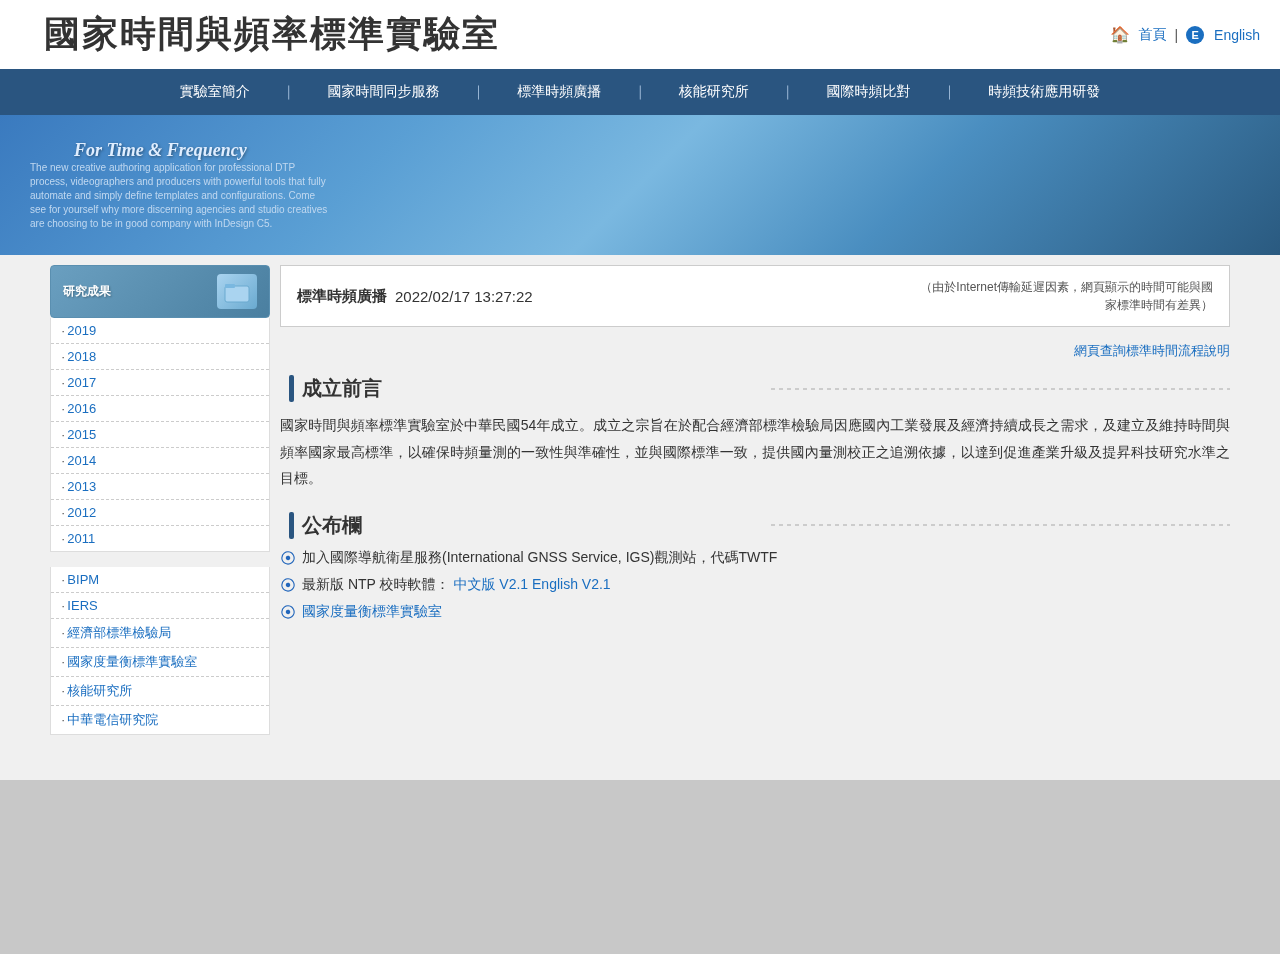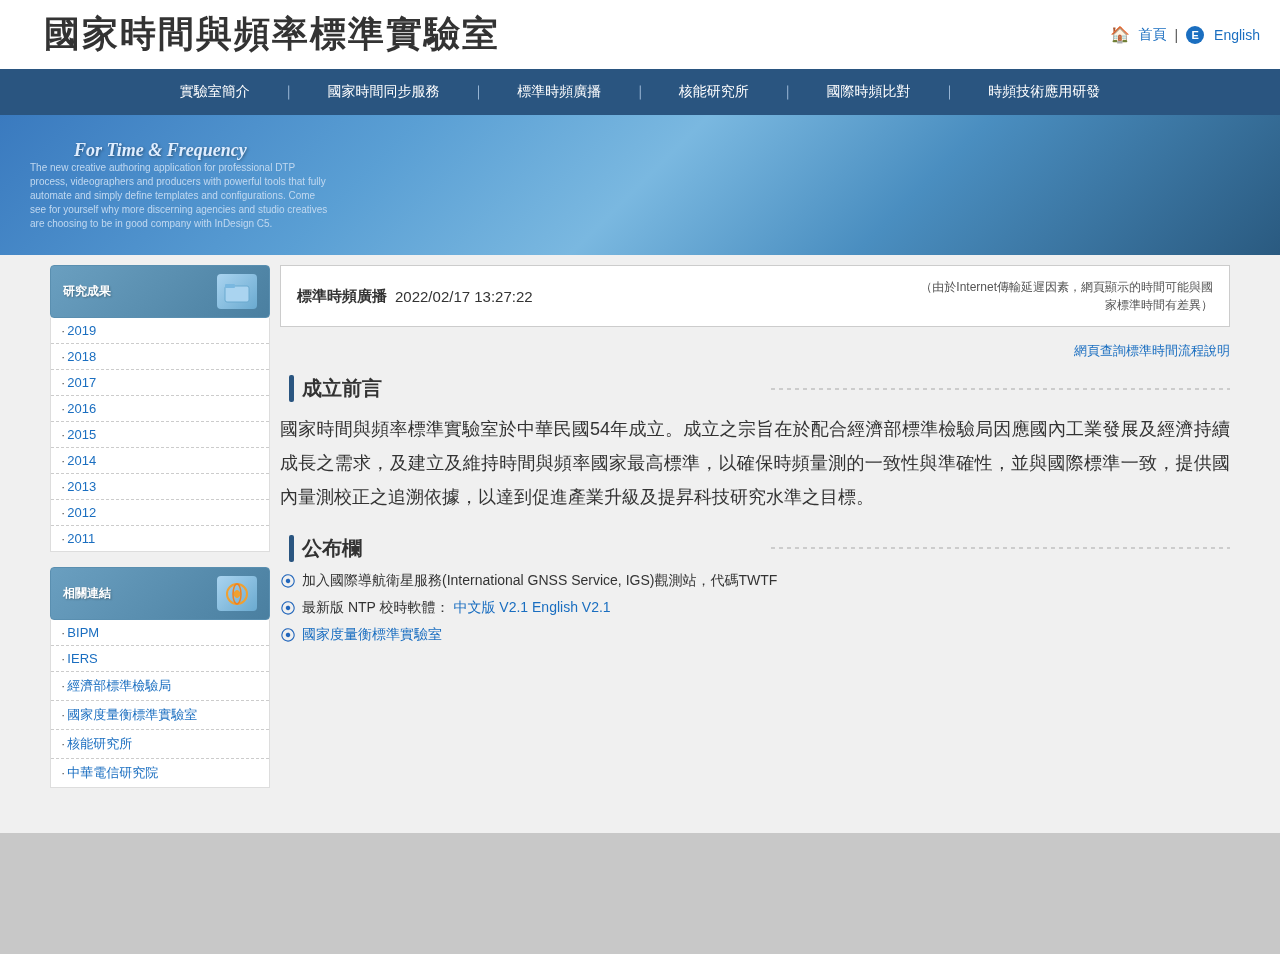--- a/index.html
+++ b/index.html
@@ -54,21 +54,21 @@
     #time-link-row { text-align: right; }
     #time-link-row a { color: #1a6ec0; font-size: 13px; text-decoration: none; }
 
     
     .content-section { margin-bottom: 20px; }
     .section-title-bar { display: flex; align-items: center; margin-bottom: 10px; padding-left: 9px; }
     .section-title-accent { width: 5px; background: #2a5580; align-self: stretch; margin-right: 8px; border-radius: 2px; }
     .section-title-text { font-size: 20px; font-weight: bold; color: #333; flex: 1; }
     .section-title-dots { height: 2px; flex: 1; margin-left: 10px; background: repeating-linear-gradient(to right, #ccc 0, #ccc 4px, transparent 4px, transparent 8px); }
 
-    .section-body { font-size: 18px; color: #333; line-height: 1.9; text-align: justify; }
+    .section-body { font-size: 14px; color: #333; line-height: 1.9; text-align: justify; }
 
     
     .bulletin-item { display: flex; align-items: flex-start; margin-bottom: 8px; font-size: 14px; }
     .bulletin-icon { color: #2266bb; margin-right: 6px; font-size: 16px; flex-shrink: 0; margin-top: 1px; }
     .bulletin-text { color: #333; }
     .bulletin-text a { color: #1a6ec0; text-decoration: none; }
   </style>
 </head>
 <body>
 
@@ -138,30 +138,20 @@
         <a href="#"><span class="sidebar-dot">·</span><span>2018</span></a>
         <a href="#"><span class="sidebar-dot">·</span><span>2017</span></a>
         <a href="#"><span class="sidebar-dot">·</span><span>2016</span></a>
         <a href="#"><span class="sidebar-dot">·</span><span>2015</span></a>
         <a href="#"><span class="sidebar-dot">·</span><span>2014</span></a>
         <a href="#"><span class="sidebar-dot">·</span><span>2013</span></a>
         <a href="#"><span class="sidebar-dot">·</span><span>2012</span></a>
         <a href="#"><span class="sidebar-dot">·</span><span>2011</span></a>
       </div>
 
-      <div class="sidebar-section-header">
-        <span>相關連結</span>
-        <div class="sidebar-icon">
-          <svg width="28" height="28" viewBox="0 0 28 28">
-            <circle cx="14" cy="14" r="10" fill="none" stroke="#f0a030" stroke-width="2"></circle>
-            <path d="M10 14 Q14 6 18 14 Q14 22 10 14Z" fill="#f0a030"></path>
-            <ellipse cx="14" cy="14" rx="4" ry="10" fill="none" stroke="#f08020" stroke-width="1.5"></ellipse>
-          </svg>
-        </div>
-      </div>
       <div class="sidebar-links">
         <a href="#"><span class="sidebar-dot">·</span><span>BIPM</span></a>
         <a href="#"><span class="sidebar-dot">·</span><span>IERS</span></a>
         <a href="#"><span class="sidebar-dot">·</span><span>經濟部標準檢驗局</span></a>
         <a href="#"><span class="sidebar-dot">·</span><span>國家度量衡標準實驗室</span></a>
         <a href="#"><span class="sidebar-dot">·</span><span>核能研究所</span></a>
         <a href="#"><span class="sidebar-dot">·</span><span>中華電信研究院</span></a>
       </div>
     </div>
 

